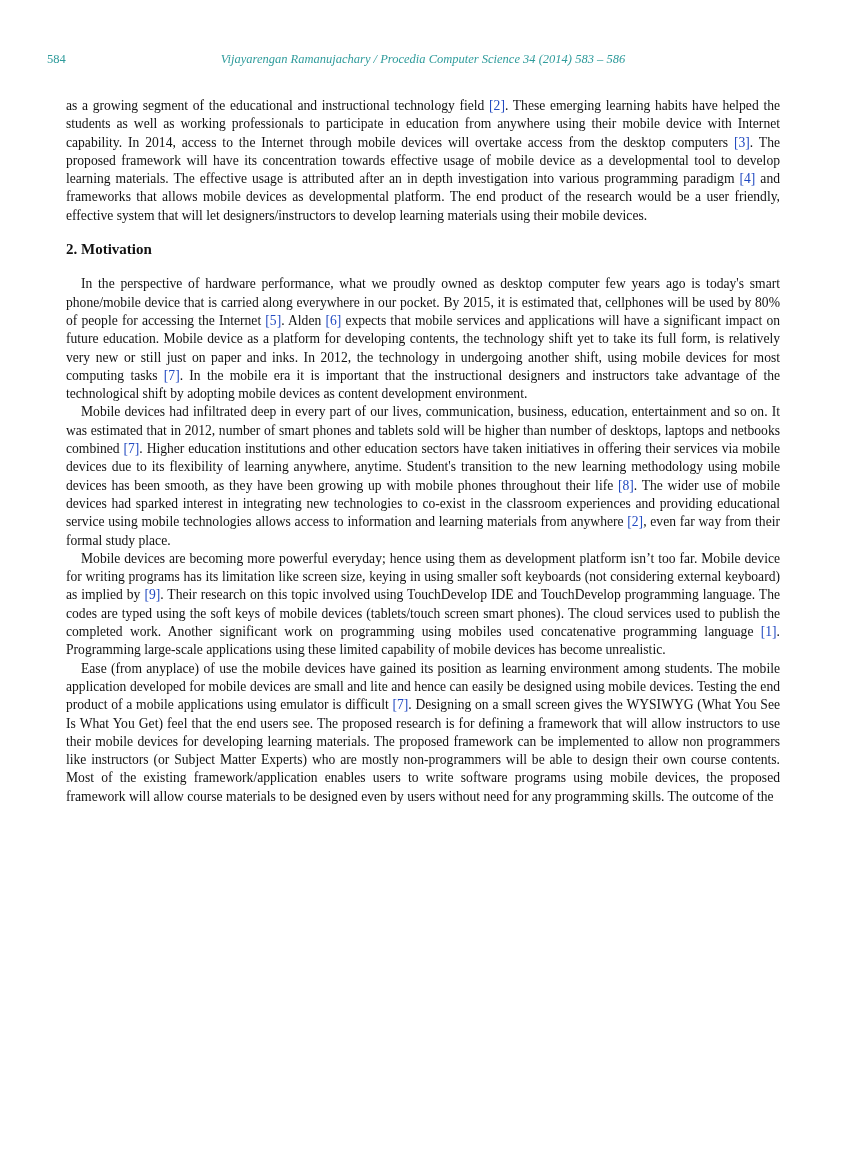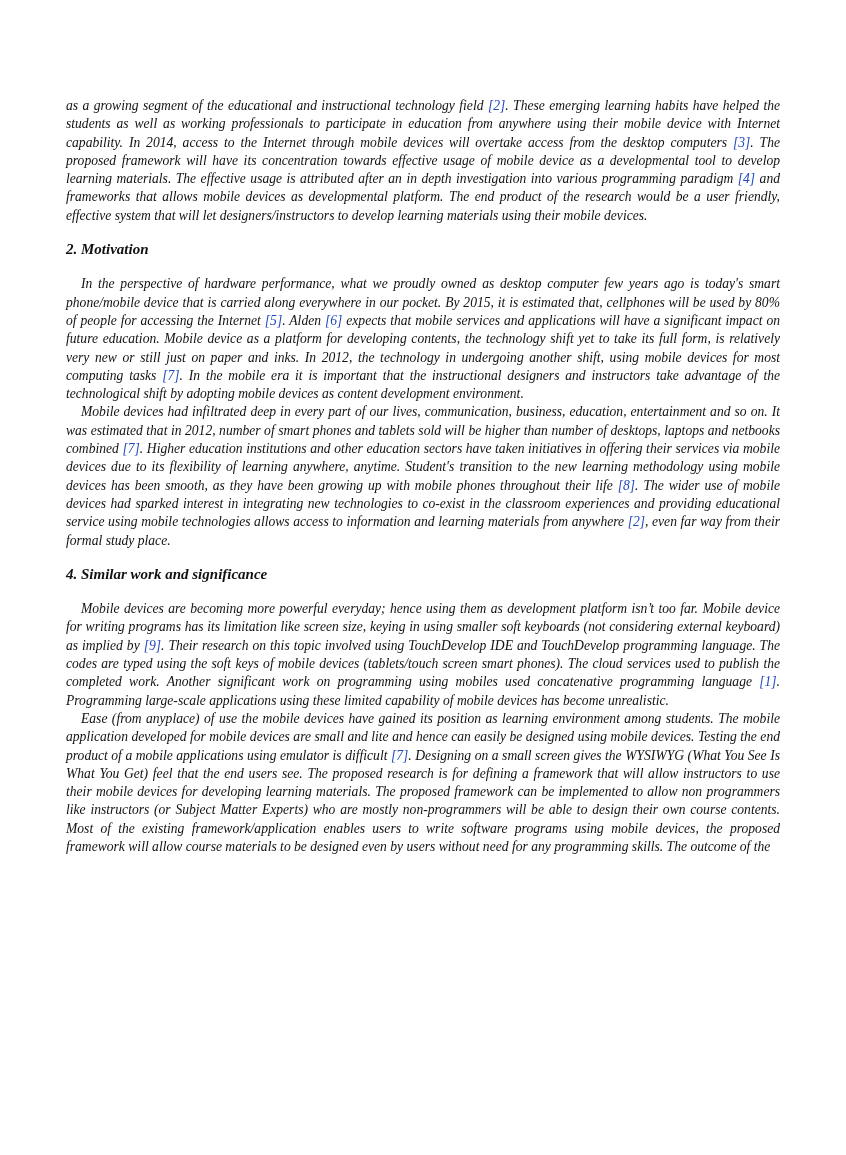--- a/index.html
+++ b/index.html
@@ -44,21 +44,20 @@
     color:var(--header-teal);
   }
   .article-body{
     position:absolute;
     left:66px;
     top:97px;
     width:714px;
     font-size:13.6px;
     line-height:18.3px;
     text-align:justify;
-    font-style:italic;
   }
   .body-paragraph{
     margin:0;
   }
   .body-paragraph.indented{
     text-indent:15px;
   }
   .section-heading{
     font-size:15px;
     font-weight:700;
@@ -67,25 +66,28 @@
   }
   .cite{
     color:var(--citation-blue);
   }
 </style>
 </head>
 <body>
 
 <div class="page">
 
+  <div class="running-header">
+    <span class="page-number">584</span>
+    <span class="running-title">Vijayarengan Ramanujachary / Procedia Computer Science 34 (2014) 583 – 586</span>
+  </div>
 
   <div class="article-body">
 
   <p class="body-paragraph">as a growing segment of the educational and instructional technology field <span class="cite">[2]</span>. These emerging learning habits have helped the students as well as working professionals to participate in education from anywhere using their mobile device with Internet capability. In 2014, access to the Internet through mobile devices will overtake access from the desktop computers <span class="cite">[3]</span>. The proposed framework will have its concentration towards effective usage of mobile device as a developmental tool to develop learning materials. The effective usage is attributed after an in depth investigation into various programming paradigm <span class="cite">[4]</span> and frameworks that allows mobile devices as developmental platform. The end product of the research would be a user friendly, effective system that will let designers/instructors to develop learning materials using their mobile devices.</p>
       <h2 class="section-heading">2. Motivation</h2>
       <p class="body-paragraph indented">In the perspective of hardware performance, what we proudly owned as desktop computer few years ago is today's smart phone/mobile device that is carried along everywhere in our pocket. By 2015, it is estimated that, cellphones will be used by 80% of people for accessing the Internet <span class="cite">[5]</span>. Alden <span class="cite">[6]</span> expects that mobile services and applications will have a significant impact on future education. Mobile device as a platform for developing contents, the technology shift yet to take its full form, is relatively very new or still just on paper and inks. In 2012, the technology in undergoing another shift, using mobile devices for most computing tasks <span class="cite">[7]</span>. In the mobile era it is important that the instructional designers and instructors take advantage of the technological shift by adopting mobile devices as content development environment.</p>
       <p class="body-paragraph indented">Mobile devices had infiltrated deep in every part of our lives, communication, business, education, entertainment and so on. It was estimated that in 2012, number of smart phones and tablets sold will be higher than number of desktops, laptops and netbooks combined <span class="cite">[7]</span>. Higher education institutions and other education sectors have taken initiatives in offering their services via mobile devices due to its flexibility of learning anywhere, anytime. Student's transition to the new learning methodology using mobile devices has been smooth, as they have been growing up with mobile phones throughout their life <span class="cite">[8]</span>. The wider use of mobile devices had sparked interest in integrating new technologies to co-exist in the classroom experiences and providing educational service using mobile technologies allows access to information and learning materials from anywhere <span class="cite">[2]</span>, even far way from their formal study place.</p>
-      <h2 class="section-heading">4. Similar work and significance</h2>
       <p class="body-paragraph indented">Mobile devices are becoming more powerful everyday; hence using them as development platform isn’t too far. Mobile device for writing programs has its limitation like screen size, keying in using smaller soft keyboards (not considering external keyboard) as implied by <span class="cite">[9]</span>. Their research on this topic involved using TouchDevelop IDE and TouchDevelop programming language. The codes are typed using the soft keys of mobile devices (tablets/touch screen smart phones). The cloud services used to publish the completed work. Another significant work on programming using mobiles used concatenative programming language <span class="cite">[1]</span>. Programming large-scale applications using these limited capability of mobile devices has become unrealistic.</p>
       <p class="body-paragraph indented">Ease (from anyplace) of use the mobile devices have gained its position as learning environment among students. The mobile application developed for mobile devices are small and lite and hence can easily be designed using mobile devices. Testing the end product of a mobile applications using emulator is difficult <span class="cite">[7]</span>. Designing on a small screen gives the WYSIWYG (What You See Is What You Get) feel that the end users see. The proposed research is for defining a framework that will allow instructors to use their mobile devices for developing learning materials. The proposed framework can be implemented to allow non programmers like instructors (or Subject Matter Experts) who are mostly non-programmers will be able to design their own course contents. Most of the existing framework/application enables users to write software programs using mobile devices, the proposed framework will allow course materials to be designed even by users without need for any programming skills. The outcome of the</p>
     </div>
 
 </div>
 
 </body></html>

